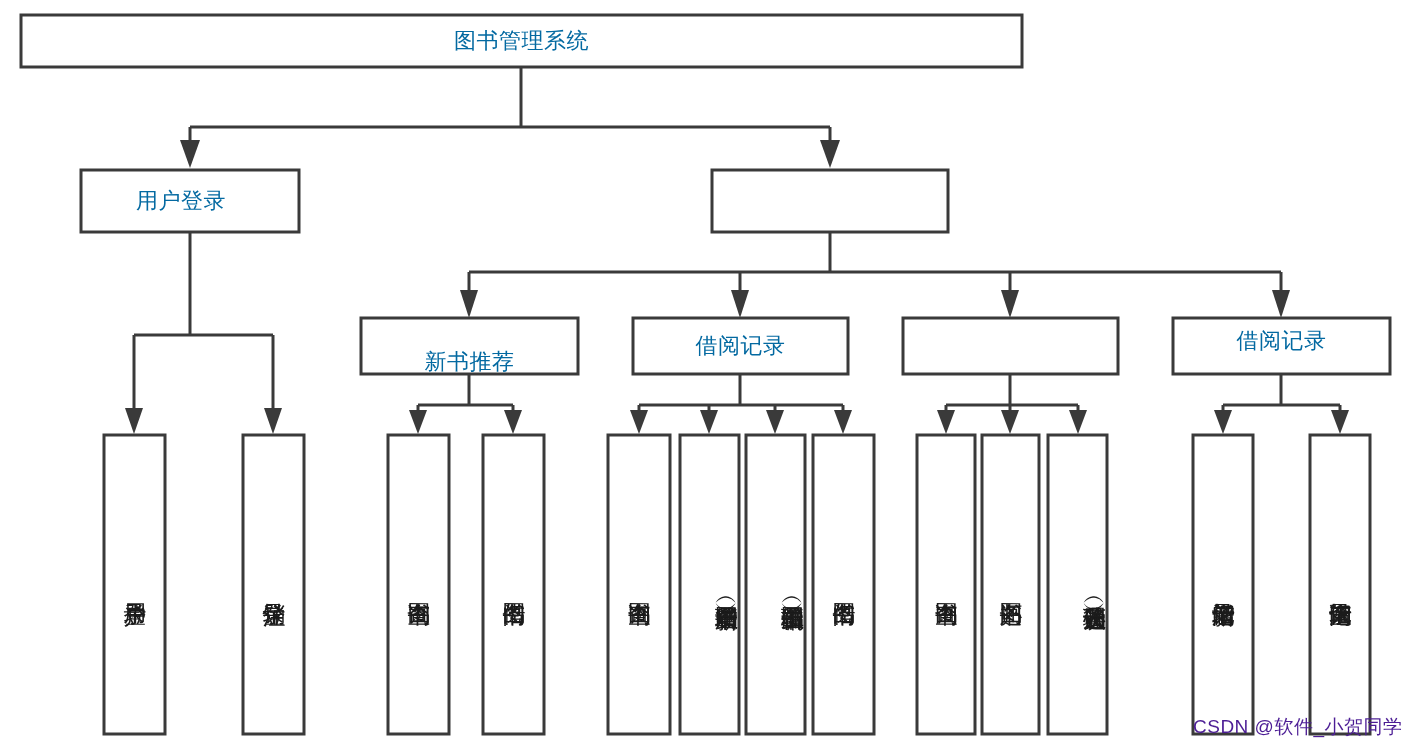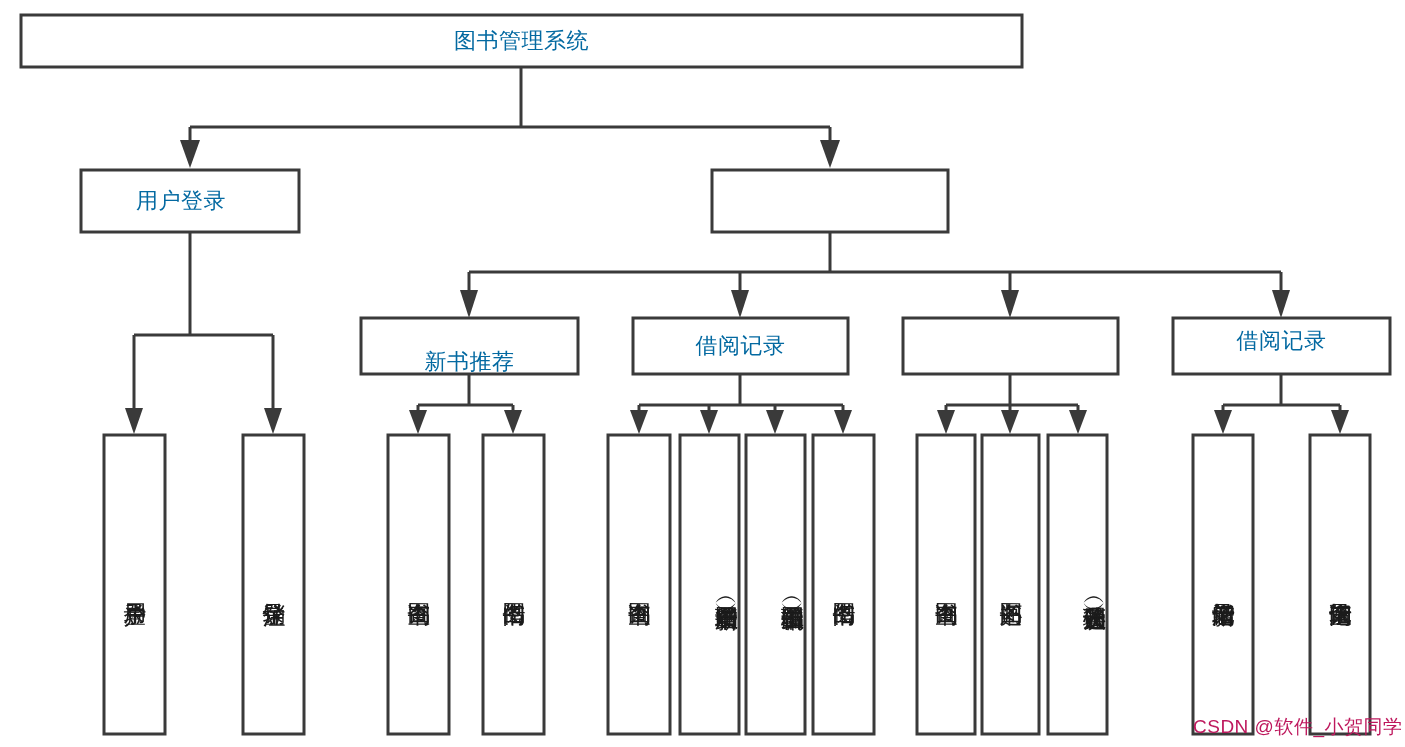--- a/index.html
+++ b/index.html
@@ -62,21 +62,21 @@
     color: #1b1b1b;
     font-size: 23px;
     line-height: 1.12;
     writing-mode: vertical-rl;
     text-orientation: upright;
     white-space: nowrap;
     pointer-events: none;
   }
   .watermark {
     position: absolute;
-    color: #be185d;
+    color: #4c1d95;
     font-size: 19px;
     letter-spacing: 0.5px;
     white-space: nowrap;
     pointer-events: none;
   }
 </style>
 </head>
 <body>
 
 <div id="diagram-root">

